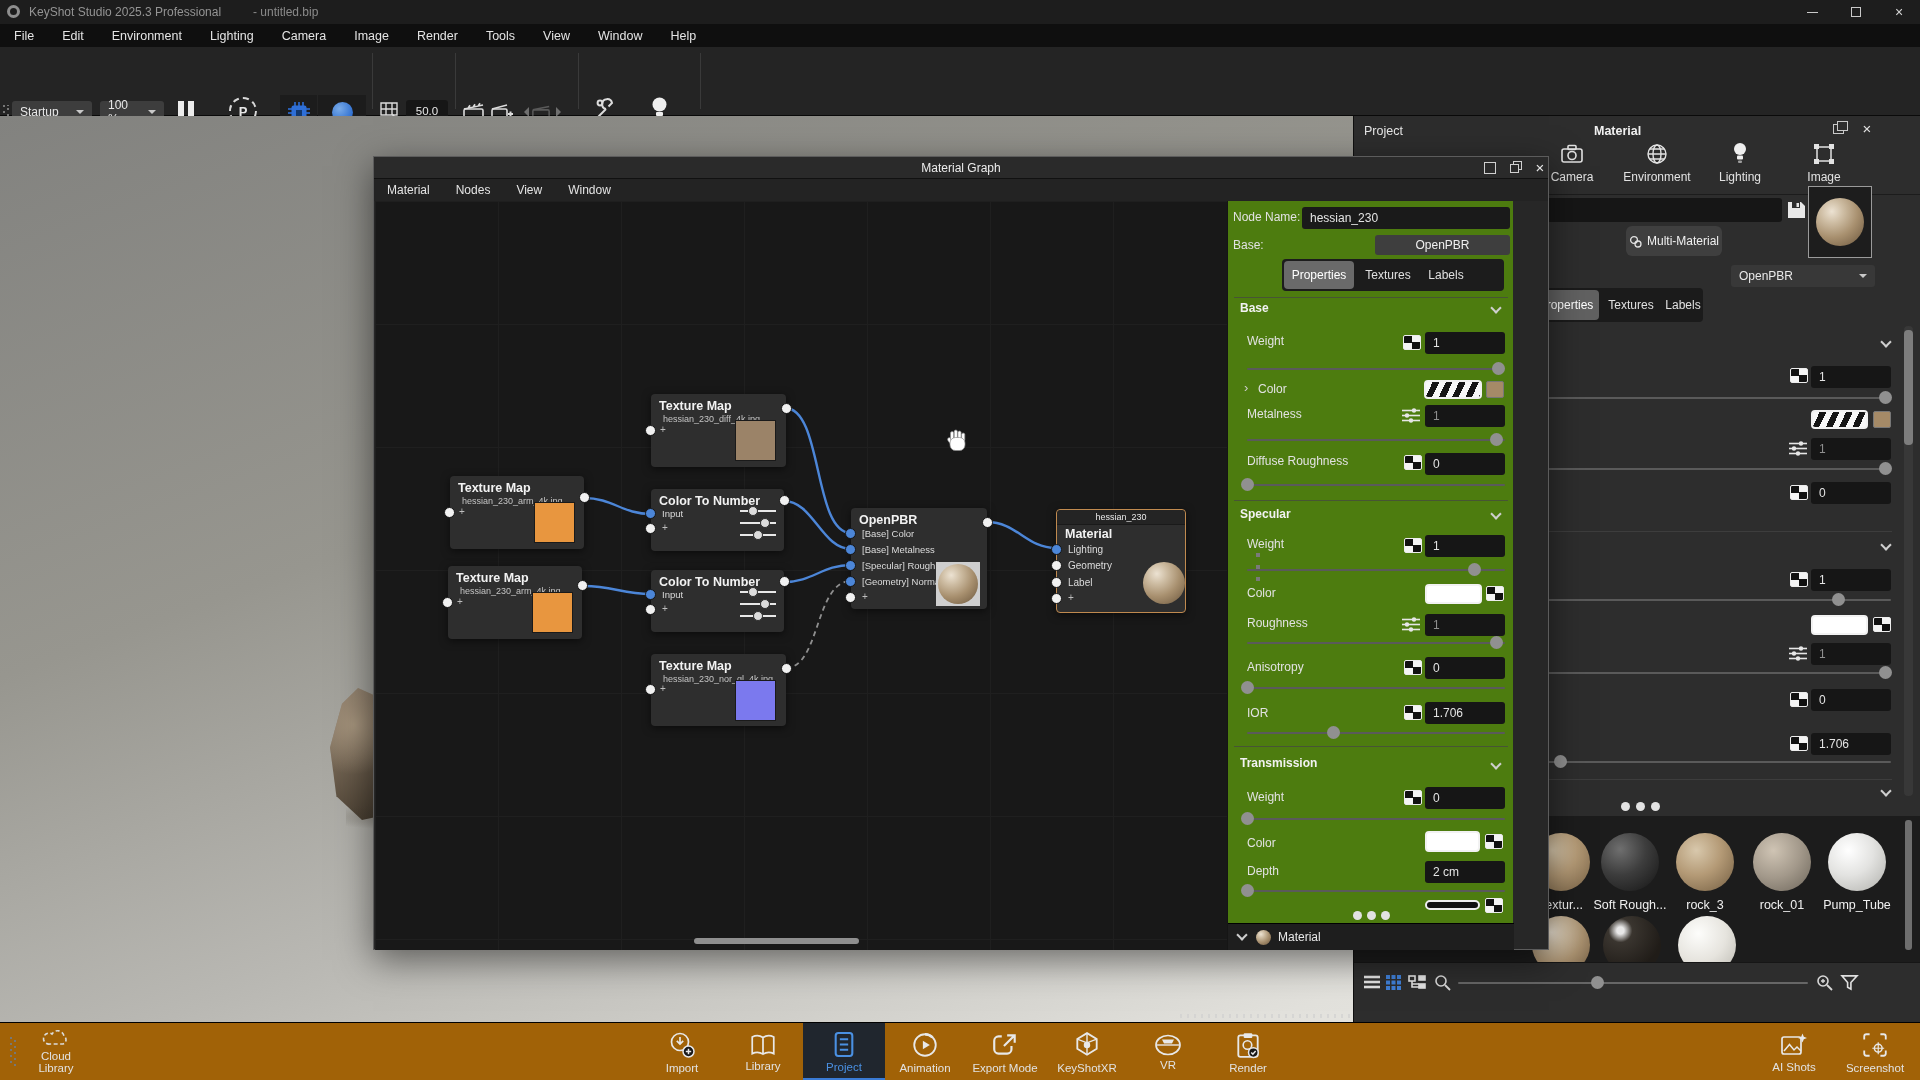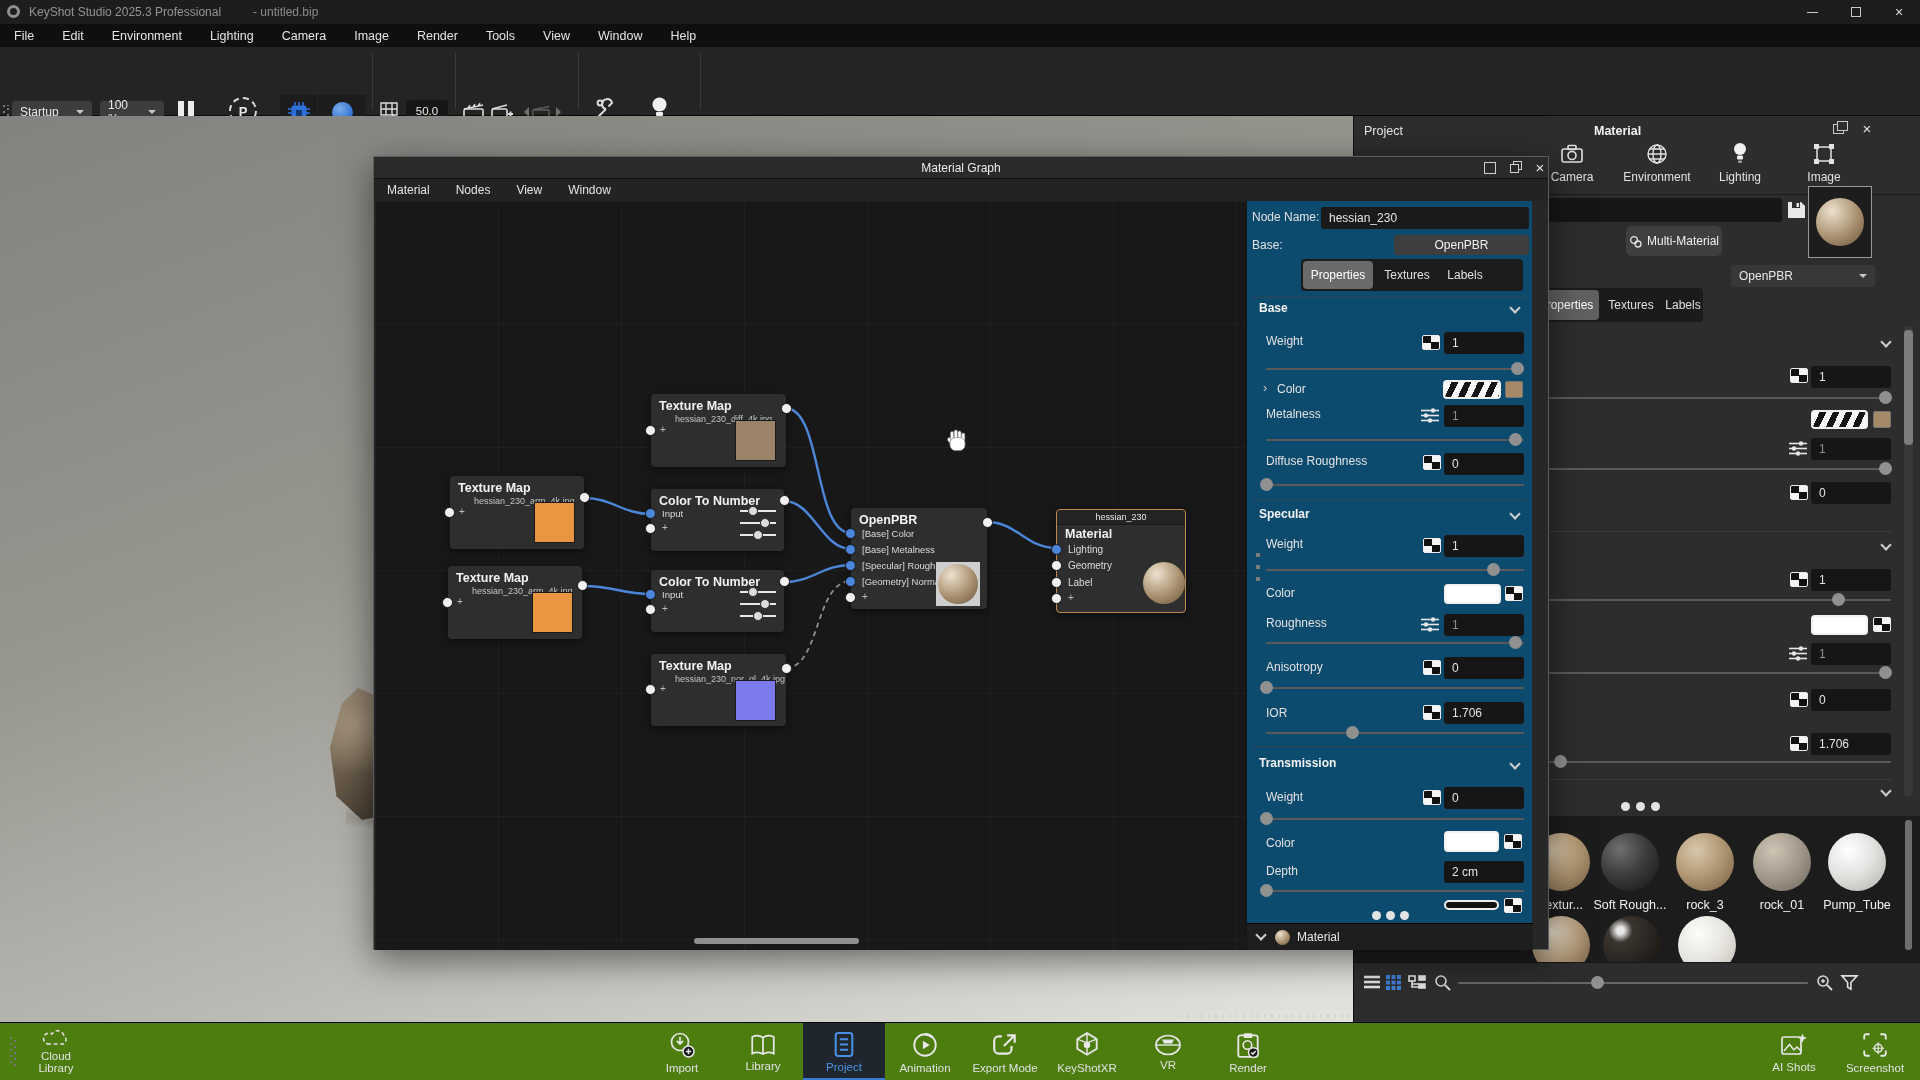--- a/index.html
+++ b/index.html
@@ -46,34 +46,34 @@
   .s-cream{background:radial-gradient(circle at 35% 30%,#fdfdfb,#e6e4de 50%,#c2c0b8 90%)}
   .liblab{position:absolute;color:#f0f0f0;font-size:12.5px;text-align:center;white-space:nowrap}
   
   #gwin{left:373px;top:156px;width:1176px;height:794px;background:#272727;border:1px solid #5c5c5c;box-shadow:0 10px 34px rgba(0,0,0,.5);z-index:2}
   #gtitle{left:0;top:0;width:100%;height:22px;background:#2a2a2a;border-bottom:1px solid #111}
   #gmenu{left:0;top:22px;width:100%;height:22px;background:#232323;display:flex;align-items:center}
   #gmenu .mi{padding:0 13px;font-size:12px;color:#e4e4e4}
   #gcanvas{left:1px;top:44px;width:888px;height:749px;background:#181818;background-image:linear-gradient(#1f1f1f 1px,transparent 1px),linear-gradient(90deg,#1f1f1f 1px,transparent 1px);background-size:123px 123px;overflow:hidden}
   .node{position:absolute;background:#2e2e2e;border-radius:4px;box-shadow:0 2px 8px rgba(0,0,0,.55)}
   .node .t{font-weight:bold;font-size:12.5px;color:#f2f2f2;padding:5px 8px 0;white-space:nowrap}
-  .node .f{font-size:9px;color:#c4c4c4;padding:1px 24px;white-space:nowrap}
+  .node .f{font-size:9px;color:#c4c4c4;padding:1px 12px;white-space:nowrap}
   .pt{position:absolute;width:11px;height:11px;border-radius:50%;border:1px solid #161616}
   .pt.b{background:#4c86d8}.pt.w{background:#f1f1f1}
   .plab{position:absolute;font-size:9.5px;color:#dcdcdc;white-space:nowrap}
   .plus{position:absolute;font-size:10px;color:#bdbdbd}
   .sw{position:absolute;width:41px;height:41px;border:1px solid #1a1a1a}
-  #gpanel{left:872px;top:44px;width:286px;height:749px;background:#0c4a6e;border-left:1px solid #151515}
+  #gpanel{left:853px;top:44px;width:286px;height:749px;background:#4d7c0f;border-left:1px solid #151515}
   .seclabel{position:absolute;font-weight:bold;font-size:12px;color:#f2f2f2}
   .flabel{position:absolute;font-size:12px;color:#e2e2e2;white-space:nowrap}
   .divid{position:absolute;height:1px;background:#454545;opacity:.7}
   .wbtn{width:12px;height:12px;border:1px solid #cfcfcf}
   .x{color:#e8e8e8;font-size:15px;line-height:12px}
   
-  #bbar{left:0;top:1022px;width:1920px;height:58px;background:#4d7c0f;border-top:1px solid #000;z-index:3}
+  #bbar{left:0;top:1022px;width:1920px;height:58px;background:#a16207;border-top:1px solid #000;z-index:3}
   .bitem{position:absolute;width:82px;height:58px;display:flex;flex-direction:column;align-items:center;justify-content:center;gap:3px}
   .bitem .blab{font-size:11.5px;color:#e2e2e2;white-space:nowrap}
   .bitem.on{background:#20262e}
   .bitem.on .blab{color:#4a90e2}
 </style>
 </head>
 <body>
 
 <div class="a" id="titlebar">
   <div class="a" style="left:7px;top:5px;width:13px;height:13px;border:3px solid #8f8f8f;border-radius:50%;background:#1d1d1d"></div>

